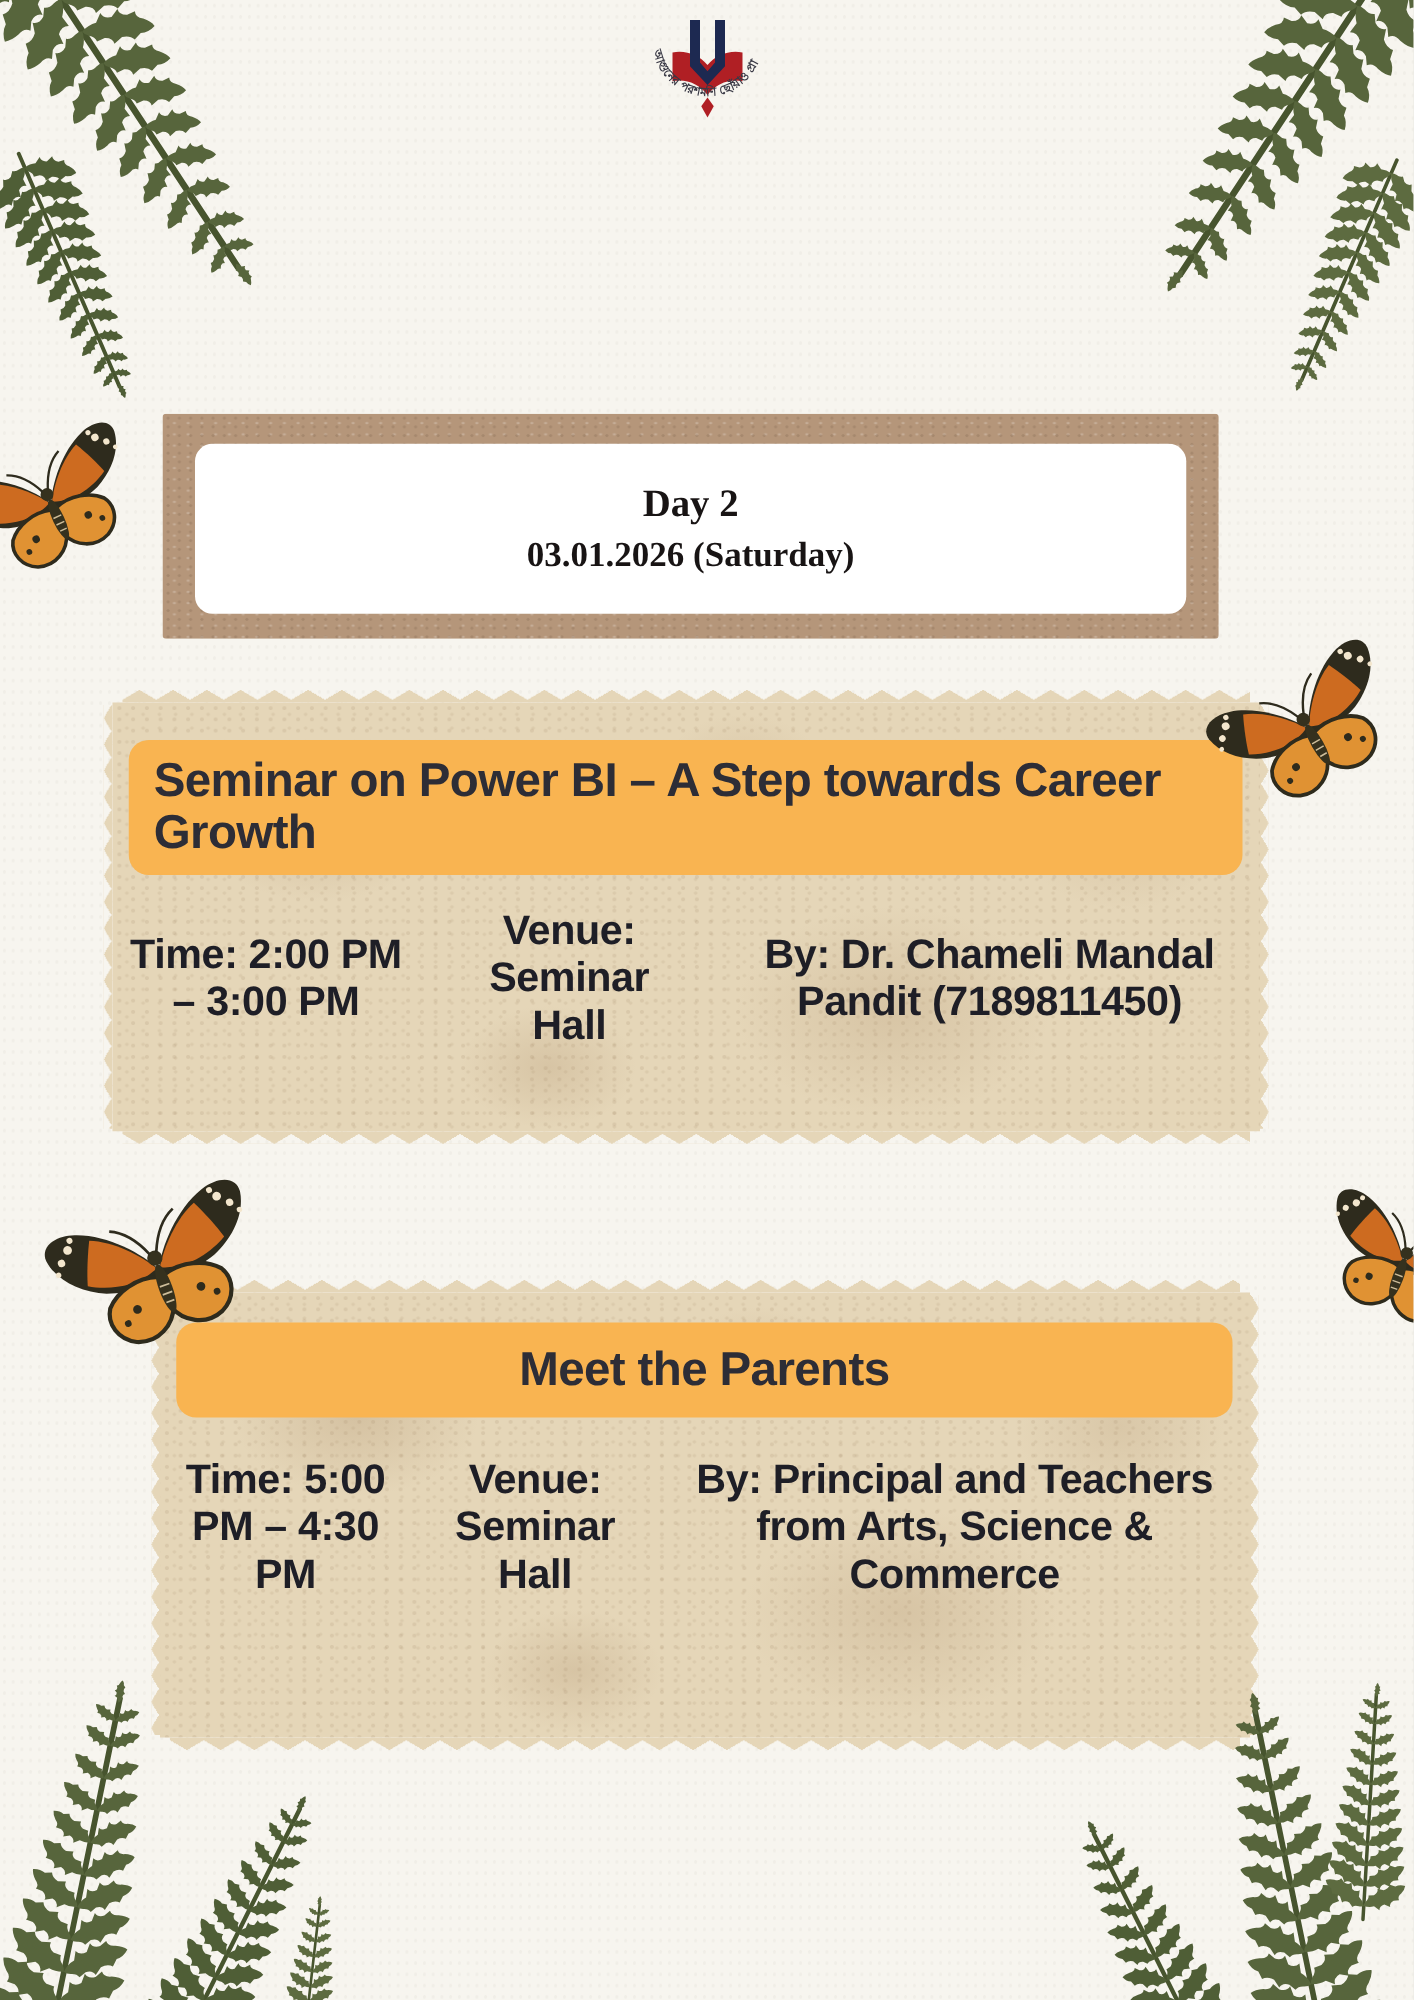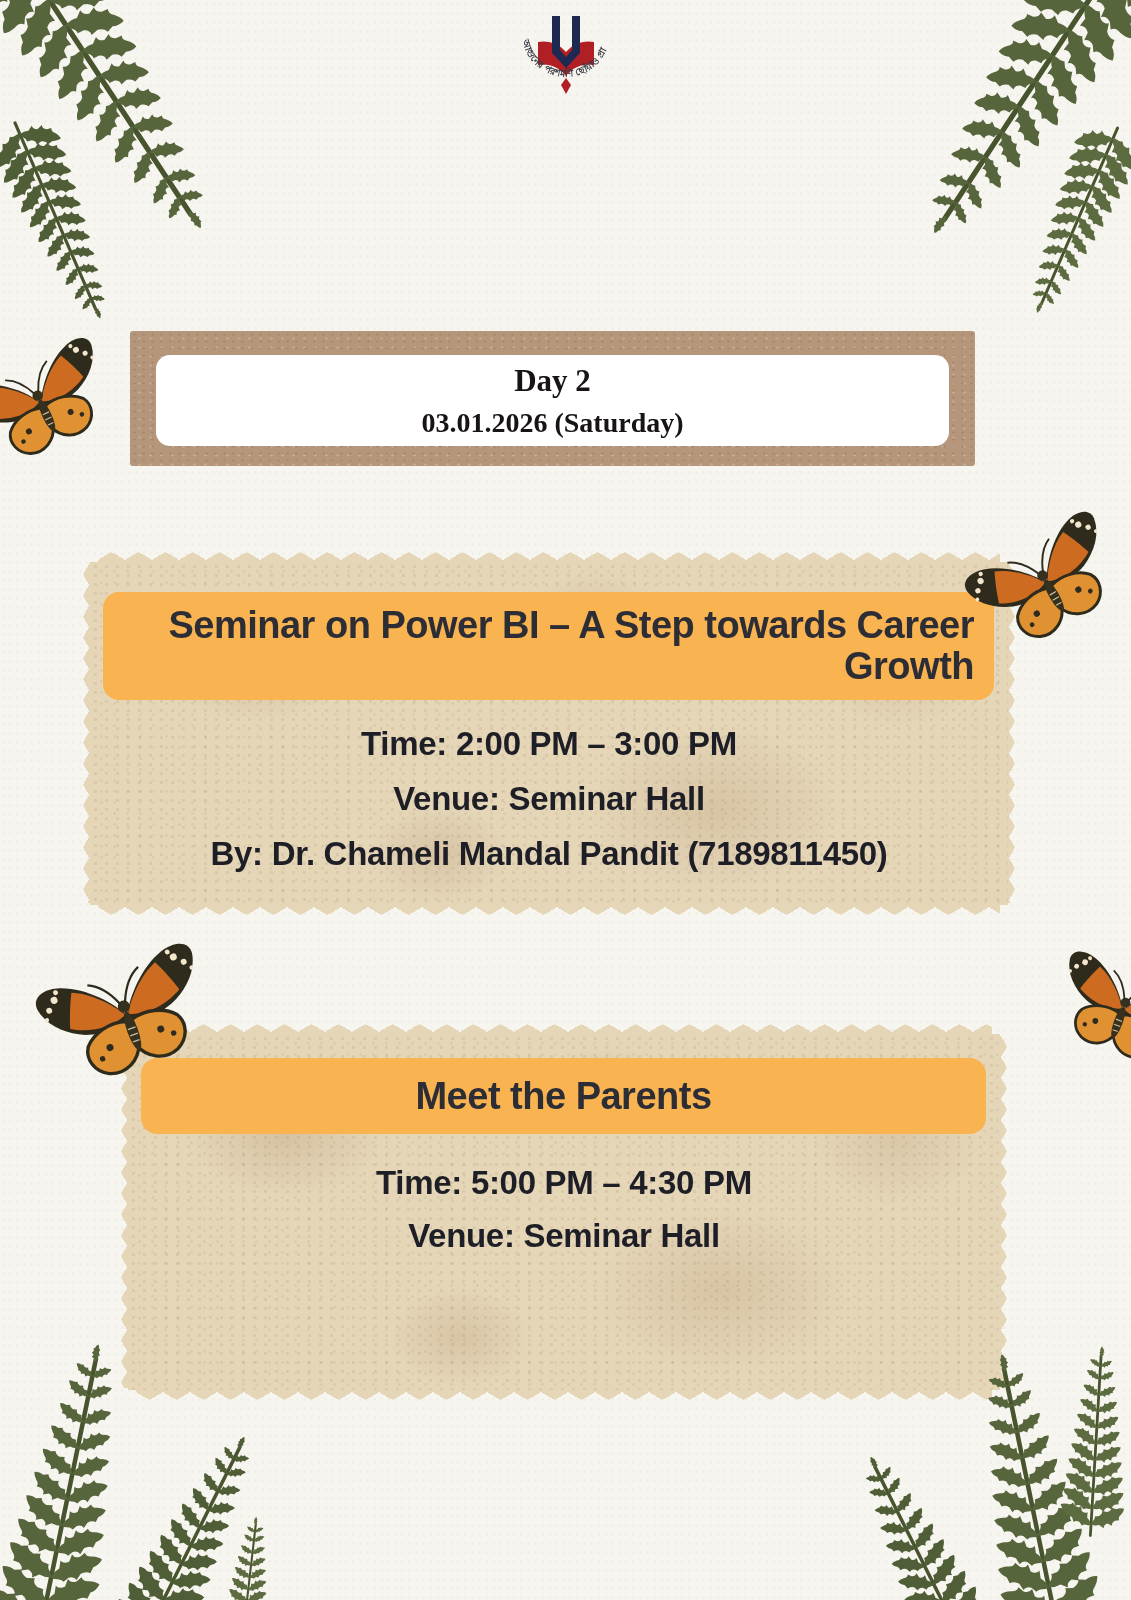--- a/index.html
+++ b/index.html
@@ -24,21 +24,21 @@
     position:absolute;left:0;right:0;top:126px;z-index:10;
     text-align:center;font-size:43px;font-weight:bold;letter-spacing:-.5px;color:var(--heading-black,#161616);
   }
   .sub-title{
     position:absolute;left:0;right:0;top:216px;z-index:10;
     text-align:center;font-size:36px;font-weight:bold;letter-spacing:-.5px;color:var(--heading-black,#161616);
   }
 
   
   .day-frame{
-    position:absolute;left:130px;top:331px;width:845px;height:135px;z-index:10;border-radius:3px;
+    position:absolute;left:130px;top:331px;width:845px;height:180px;z-index:10;border-radius:3px;
     background-color:var(--kraft-brown,#b5967a);
     background-image:
       radial-gradient(rgba(80,60,40,.16) 1px, transparent 1.6px),
       radial-gradient(rgba(255,255,255,.22) 1px, transparent 1.5px);
     background-size:9px 7px, 11px 9px;
     background-position:0 0, 4px 3px;
   }
   .day-inner{
     position:absolute;left:26px;right:26px;top:24px;bottom:20px;background:#ffffff;border-radius:14px;
     display:flex;flex-direction:column;align-items:center;justify-content:center;gap:8px;
@@ -73,30 +73,30 @@
   .edge{position:absolute;top:2px;bottom:2px;width:7px;}
   .edge.left{left:-7px;background:conic-gradient(from 30deg at 0 50%, var(--card-tan,#e5d6b8) 120deg, transparent 0) 0 0/7px 21px repeat-y;}
   .edge.right{right:-7px;background:conic-gradient(from 210deg at 100% 50%, var(--card-tan,#e5d6b8) 120deg, transparent 0) 0 0/7px 21px repeat-y;}
 
   .card1{left:90px;top:562px;width:918px;height:343px;}
   .card2{left:128px;top:1034px;width:872px;height:356px;}
 
   .event-banner{
     position:absolute;left:13px;right:14px;border-radius:16px;
     background:var(--accent-orange,#f9b451);
-    display:flex;align-items:center;justify-content:center;text-align:right;
+    display:flex;align-items:center;justify-content:center;text-align:left;
     font-weight:bold;font-size:38px;line-height:1.07;color:var(--banner-text,#2d2d36);
     padding:0 20px;letter-spacing:-.5px;
   }
   .card1 .event-banner{top:30px;height:108px;}
   .card2 .event-banner{top:24px;height:76px;}
 
   .event-details{
     position:absolute;left:0;right:0;
-    display:flex;flex-direction:column;align-items:center;text-align:center;
+    display:flex;flex-direction:row;align-items:center;text-align:center;
     font-weight:bold;font-size:33px;color:var(--text-dark,#1e1e26);letter-spacing:-.3px;
   }
   .card1 .event-details{top:163px;gap:17px;}
   .card2 .event-details{top:130px;gap:15px;}
   .event-details p{margin:0;padding:0 6px;}
 
   
   .decor{position:absolute;inset:0;width:100%;height:100%;z-index:30;pointer-events:none;}
 </style>
 </head>
@@ -135,20 +135,21 @@
     </div>
   </section>
 
   <section class="card card2">
     <div class="edge left"></div>
     <div class="edge right"></div>
     <div class="event-banner">Meet the Parents</div>
     <div class="event-details">
       <p>Time: 5:00 PM – 4:30 PM</p>
       <p>Venue: Seminar Hall</p>
+      <p>By: Principal and Teachers from Arts, Science &amp; Commerce</p>
     </div>
   </section>
 
   <svg class="decor" viewBox="0 0 1131 1600">
     <defs>
       <path id="pinna" d="M0,0 Q4,-4 9,-5 L12,-11 Q14,-7 19,-8 L23,-13 Q24,-9 29,-9 L34,-11 Q34,-7 39,-6 Q44,-4 46,-1 Q42,3 37,3 L33,7 Q30,4 25,5 L20,9 Q19,5 14,5 L9,7 Q8,4 4,3 Q1,2 0,0 Z"></path>
       <g id="fern">
         <path d="M8,142 L196,18" stroke="#47542e" stroke-width="3.5" fill="none" stroke-linecap="round"></path>
         <use href="#pinna" transform="translate(19.3,134.6) rotate(-93) scale(1)"></use>
         <use href="#pinna" transform="translate(19.3,134.6) rotate(27) scale(1)"></use>

